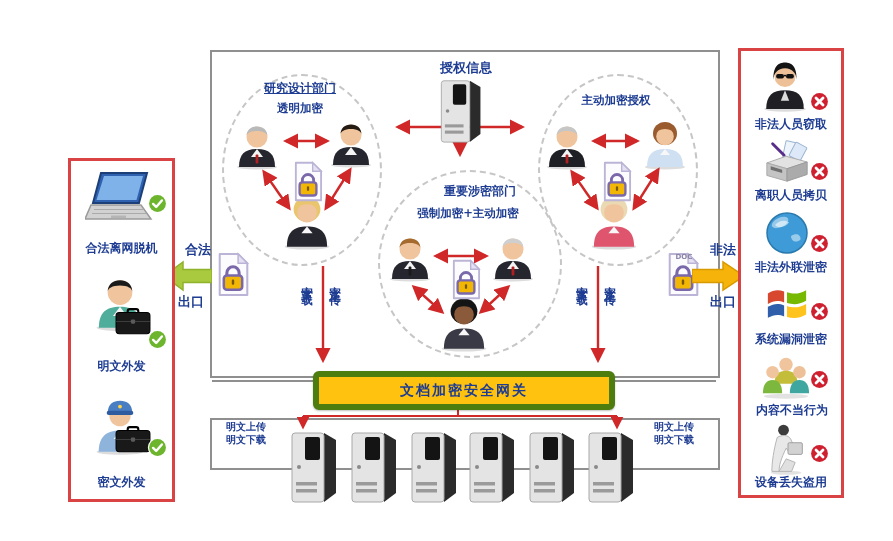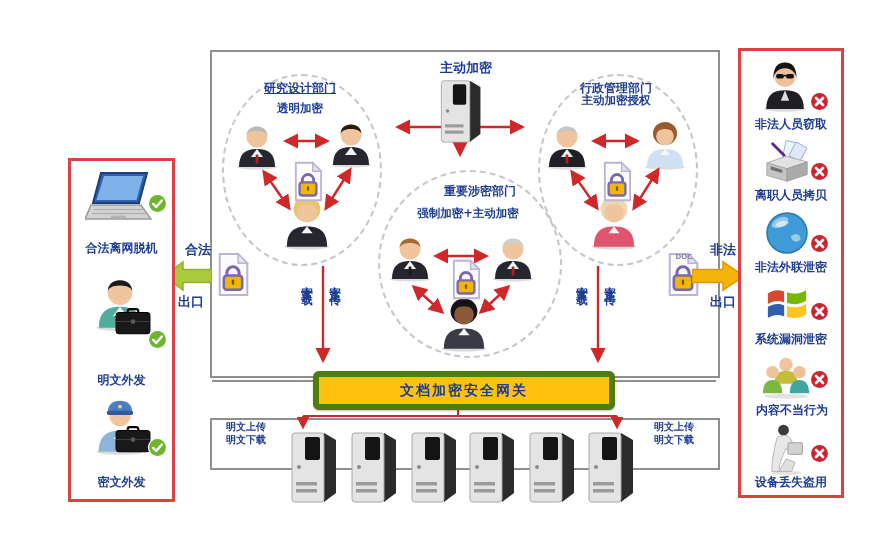--- a/index.html
+++ b/index.html
@@ -176,41 +176,40 @@
       <line x1="603" y1="381" x2="716" y2="381"></line>
     </g>
     <g stroke="#d02828" stroke-width="2">
       <line x1="458" y1="398" x2="458" y2="416"></line>
       <line x1="303" y1="416" x2="617" y2="416"></line>
       <line x1="303" y1="416" x2="303" y2="427" marker-end="url(#mr)"></line>
       <line x1="617" y1="416" x2="617" y2="427" marker-end="url(#mr)"></line>
     </g>
   </svg>
 
-  <div class="abs navy lbl13" style="left:399px;top:60px;width:134px;">主动加密</div>
+  <div class="abs navy lbl13" style="left:399px;top:60px;width:134px;">授权信息</div>
   <svg class="abs" style="left:437px;top:79px;" width="46" height="64">
       <use href="#sym-server"></use>
     </svg>
 
   <div class="abs navy lbl12" style="left:222px;top:81px;width:156px;text-decoration:underline;">研究设计部门</div>
   <div class="abs navy lbl11" style="left:222px;top:101px;width:156px;">透明加密</div>
   <svg class="abs" style="left:234px;top:120px;--hair:#b9b9b9;--body:#26262e;--tie:#b02020;" width="46" height="50">
       <use href="#sym-person-m"></use>
     </svg>
   <svg class="abs" style="left:328px;top:118px;--hair:#241b12;--body:#26262e;" width="46" height="50">
       <use href="#sym-person-m"></use>
     </svg>
   <svg class="abs" style="left:281px;top:192px;--hair:#e9c66d;--body:#26262e;" width="52" height="58">
       <use href="#sym-person-f"></use>
     </svg>
   <svg class="abs" style="left:291px;top:160px;" width="34" height="43">
       <use href="#sym-lockdoc"></use>
     </svg>
 
-  <div class="abs navy lbl12" style="left:538px;top:81px;width:156px;">行政管理部门</div>
   <div class="abs navy lbl11" style="left:538px;top:93px;width:156px;">主动加密授权</div>
   <svg class="abs" style="left:544px;top:120px;--hair:#c6c6c6;--body:#1f1f26;--tie:#b02020;" width="46" height="50">
       <use href="#sym-person-m"></use>
     </svg>
   <svg class="abs" style="left:642px;top:118px;--hair:#9a5b2f;--body:#cfe0f2;" width="46" height="52">
       <use href="#sym-person-f"></use>
     </svg>
   <svg class="abs" style="left:588px;top:192px;--hair:#ead9b2;--body:#e0556e;" width="52" height="58">
       <use href="#sym-person-f"></use>
     </svg>
@@ -300,21 +299,21 @@
 
     <svg class="abs" style="left:22px;top:110px;--hair:#1a1a1a;--body:#4fae9b;" width="54" height="62">
         <use href="#sym-person-m"></use>
       </svg>
     <svg class="abs" style="left:44px;top:146px;" width="36" height="28">
         <use href="#sym-briefcase"></use>
       </svg>
     <svg class="abs" style="left:76px;top:168px;" width="21" height="21">
         <use href="#sym-check"></use>
       </svg>
-    <div class="abs navy lbl12" style="left:0;top:212px;width:101px;">明文外发</div>
+    <div class="abs navy lbl12" style="left:0;top:198px;width:101px;">明文外发</div>
 
     <svg class="abs" style="left:22px;top:228px;" width="54" height="66">
         <use href="#sym-police"></use>
       </svg>
     <svg class="abs" style="left:44px;top:264px;" width="36" height="28">
         <use href="#sym-briefcase"></use>
       </svg>
     <svg class="abs" style="left:76px;top:276px;" width="21" height="21">
         <use href="#sym-check"></use>
       </svg>

